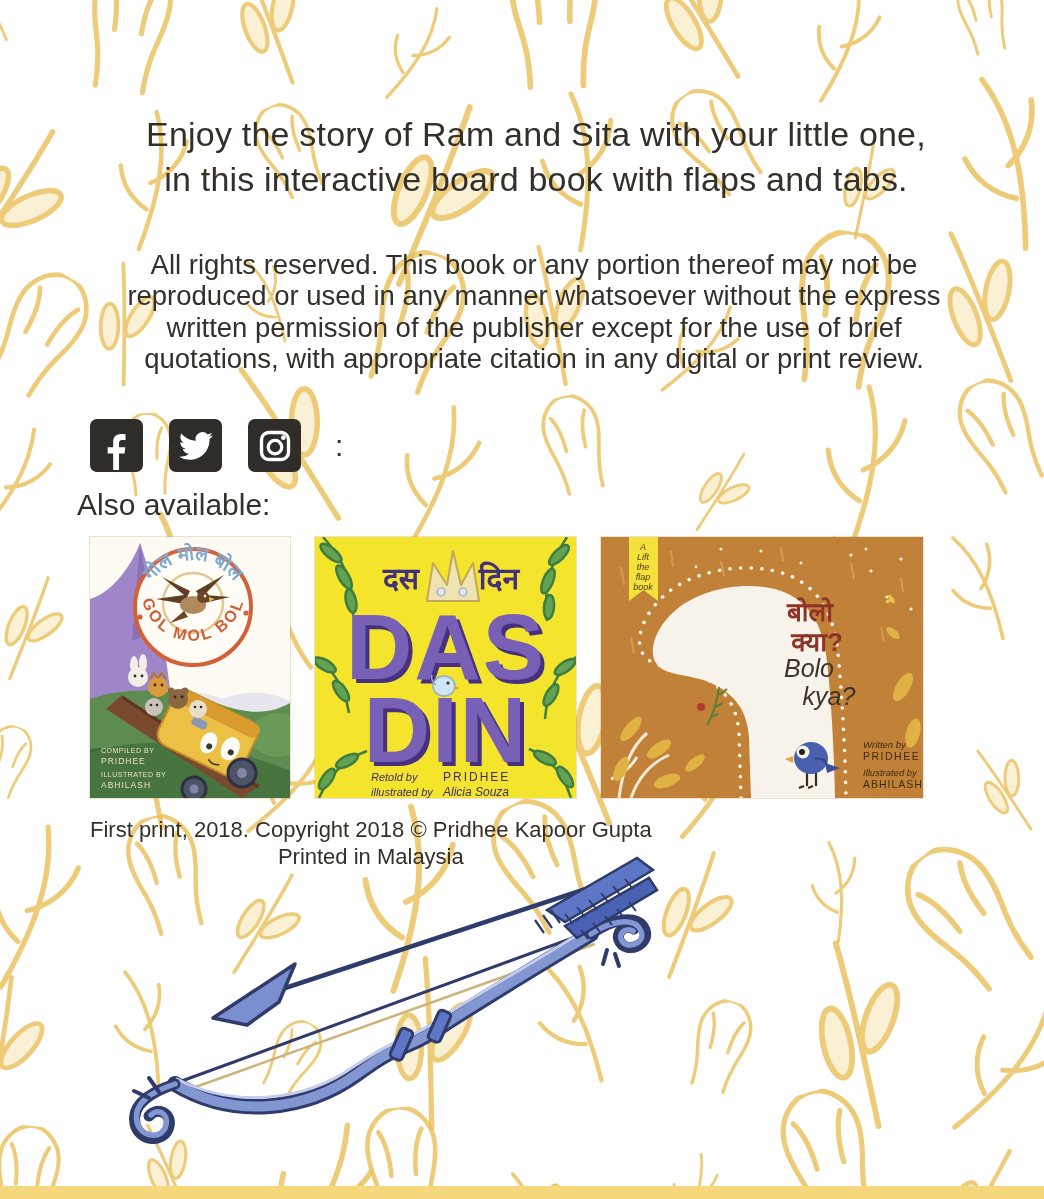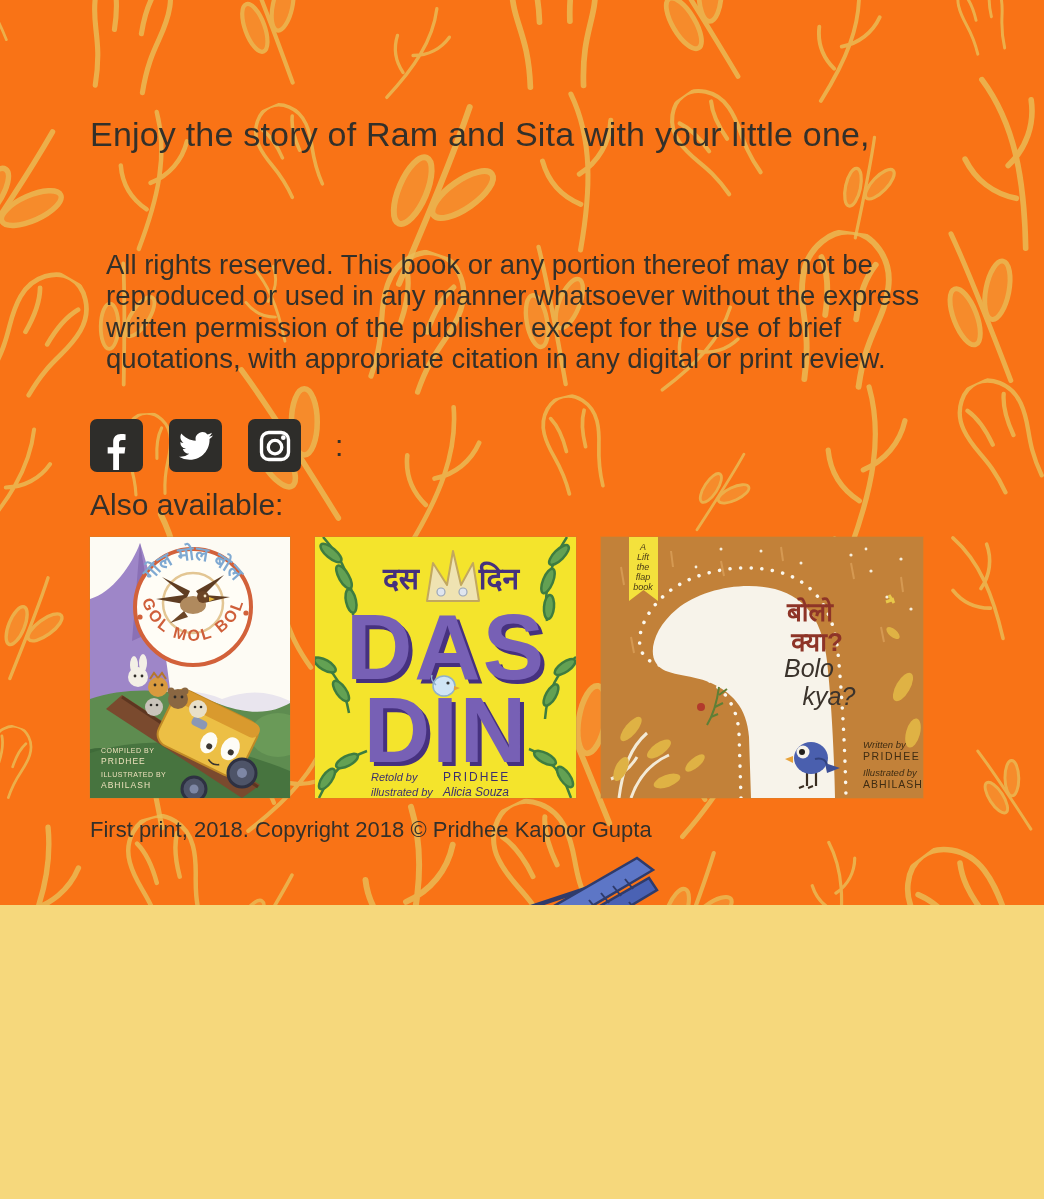--- a/index.html
+++ b/index.html
@@ -1,29 +1,29 @@
 <!DOCTYPE html>
 <html><head>
 <meta charset="utf-8">
 <style>
   html,body{margin:0;padding:0;}
   body{background:#f6d87c;font-family:"Liberation Sans",sans-serif;}
-  #page{position:relative;width:1044px;height:905px;overflow:hidden;background:#f97316;color:#33302a;}
+  #page{position:relative;width:1044px;height:1186px;overflow:hidden;background:#ffffff;color:#33302a;text-align:center;}
   #pattern-layer{position:absolute;inset:0;pointer-events:none;overflow:hidden;}
   .motif{position:absolute;opacity:.8;}
   .motif path,.motif ellipse{stroke:#eabf58;stroke-width:3;fill:none;stroke-linecap:round;}
   .motif ellipse{fill:#eec863;fill-opacity:.35;}
   .content{position:absolute;inset:0;}
   .headline{position:absolute;left:90px;top:112px;width:892px;font-size:34px;line-height:1.33;font-weight:500;letter-spacing:.2px;margin:0;}
   .rights{position:absolute;left:90px;top:233px;width:856px;font-size:27.5px;line-height:1.14;font-weight:400;margin:16px;}
   .social-row{position:absolute;left:90px;top:419px;display:flex;align-items:center;gap:26px;}
   .social-icon{width:53px;height:53px;background:#2e2d2a;border-radius:7px;display:flex;align-items:center;justify-content:center;overflow:hidden;}
   .social-icon svg{display:block;}
   .social-handle{font-size:30px;margin-left:8px;letter-spacing:.5px;display:flex;gap:13px;color:#33302a;}
-  .also-available{position:absolute;left:90px;top:488px;font-size:30px;font-weight:500;margin:0;}
+  .also-available{position:absolute;left:77px;top:488px;font-size:30px;font-weight:500;margin:0;}
   .books-row{position:absolute;left:90px;top:537px;display:flex;gap:25px;align-items:flex-start;}
   .book{display:block;box-shadow:0 0 0 1px rgba(180,140,60,.25);}
   .imprint{position:absolute;left:90px;top:816px;font-size:22px;line-height:1.24;margin:0;}
   .bow-wrap{position:absolute;left:95px;top:852px;width:630px;height:300px;}
 </style>
 </head>
 <body>
 
 <div id="page">
   <div id="pattern-layer">
@@ -288,21 +288,21 @@
       </svg>
       <svg class="motif" style="left:953px;top:1162px;transform:rotate(31deg) scale(1.4277777777777778)" width="50" height="100" viewBox="0 0 50 100">
         <ellipse cx="12" cy="52" rx="7" ry="18"></ellipse>
         <ellipse cx="36" cy="44" rx="7" ry="18" transform="rotate(32 36 44)"></ellipse>
         <path d="M24,98 C24,60 24,30 22,2"></path>
       </svg>
     </div>
 
   <div class="content">
 
-    <p class="headline"><span>Enjoy the story of Ram and Sita with your little one,</span><br></p>
+    <p class="headline"><span>Enjoy the story of Ram and Sita with your little one,</span><br><span>in this interactive board book with flaps and tabs.</span></p>
 
     <p class="rights">All rights reserved. This book or any portion thereof may not be reproduced or used in any manner whatsoever without the express written permission of the publisher except for the use of brief quotations, with appropriate citation in any digital or print review.</p>
 
     <div class="social-row">
       <span class="social-icon">
         <svg width="36" height="36" viewBox="0 0 32 32" style="margin-bottom:-12px" aria-hidden="true">
           <path fill="#ffffff" d="M17.8 32V17.4h4.9l.7-5.7h-5.6V8.1c0-1.6.5-2.8 2.8-2.8h3V.2C23 .1 21.3 0 19.4 0c-4 0-6.8 2.5-6.8 7v4.7H7.7v5.7h4.9V32h5.2z"></path>
         </svg>
       </span>
       <span class="social-icon">
@@ -506,21 +506,21 @@
             <ellipse cx="292" cy="96" rx="8" ry="4" transform="rotate(40 292 96)"></ellipse>
           </g>
           <path d="M118,150 C116,165 112,178 106,188 M118,158 l8,-6 M114,170 l8,-4 M110,180 l7,-3" stroke="#5e7f36" stroke-width="2" fill="none"></path>
           <circle cx="100" cy="170" r="4" fill="#b23a2c"></circle>
           <path d="M288,58 l5,8 M293,62 l-8,3" stroke="#e8c84a" stroke-width="3"></path>
         </g>
       </svg>
 
     </div>
 
-    <p class="imprint"><span>First print, 2018. Copyright 2018 © Pridhee Kapoor Gupta</span><br></p>
+    <p class="imprint"><span>First print, 2018. Copyright 2018 © Pridhee Kapoor Gupta</span><br><span>Printed in Malaysia</span></p>
 
     <div class="bow-wrap">
       <svg width="630" height="300" viewBox="0 0 630 300" aria-hidden="true">
         <line x1="92" y1="238" x2="500" y2="92" stroke="#cbb379" stroke-width="2.5"></line>
         <line x1="84" y1="230" x2="494" y2="80" stroke="#2f3b6b" stroke-width="3"></line>
         <g>
           <path d="M80,232 C140,268 212,258 262,222 C284,206 296,199 314,192 C324,188 333,183 348,173 C382,151 446,112 496,82" stroke="#2f3b6b" stroke-width="16" fill="none" stroke-linecap="round"></path>
           <path d="M80,232 C140,268 212,258 262,222 C284,206 296,199 314,192 C324,188 333,183 348,173 C382,151 446,112 496,82" stroke="#8296d2" stroke-width="10" fill="none" stroke-linecap="round"></path>
           <path d="M82,227 C140,257 210,249 258,215 C282,199 295,192 312,185 C322,181 332,176 346,166 C380,144 444,107 492,77" stroke="#c4cdee" stroke-width="3" fill="none" stroke-linecap="round"></path>
           <path d="M80,232 C56,240 36,252 40,272 C44,290 70,292 74,274 C77,261 62,254 54,264" stroke="#2f3b6b" stroke-width="11" fill="none" stroke-linecap="round"></path>

